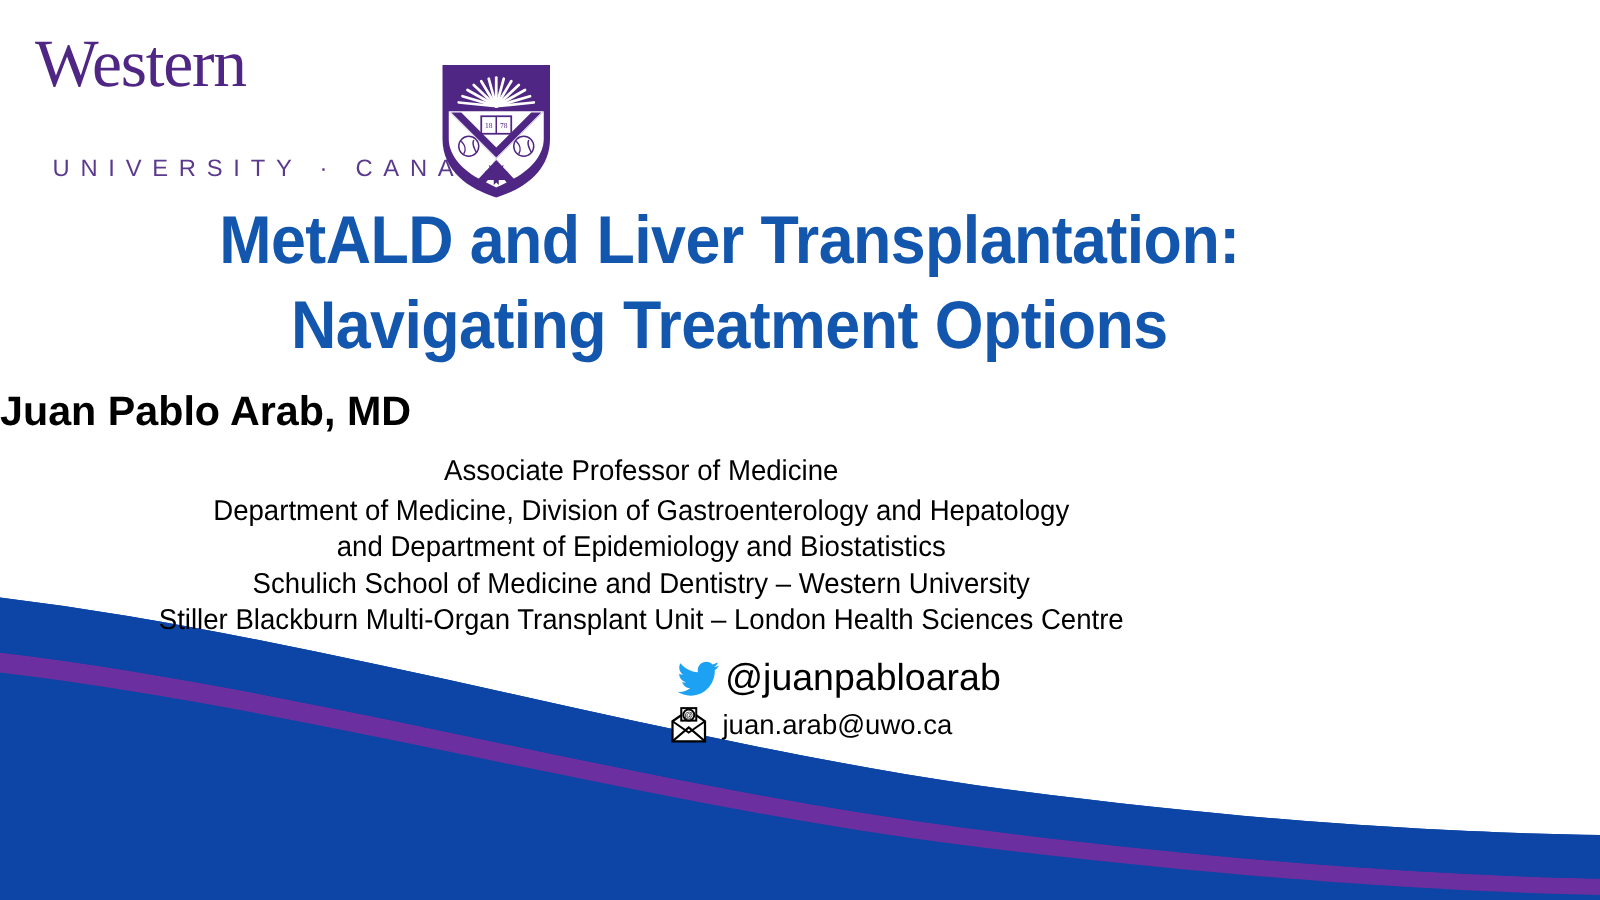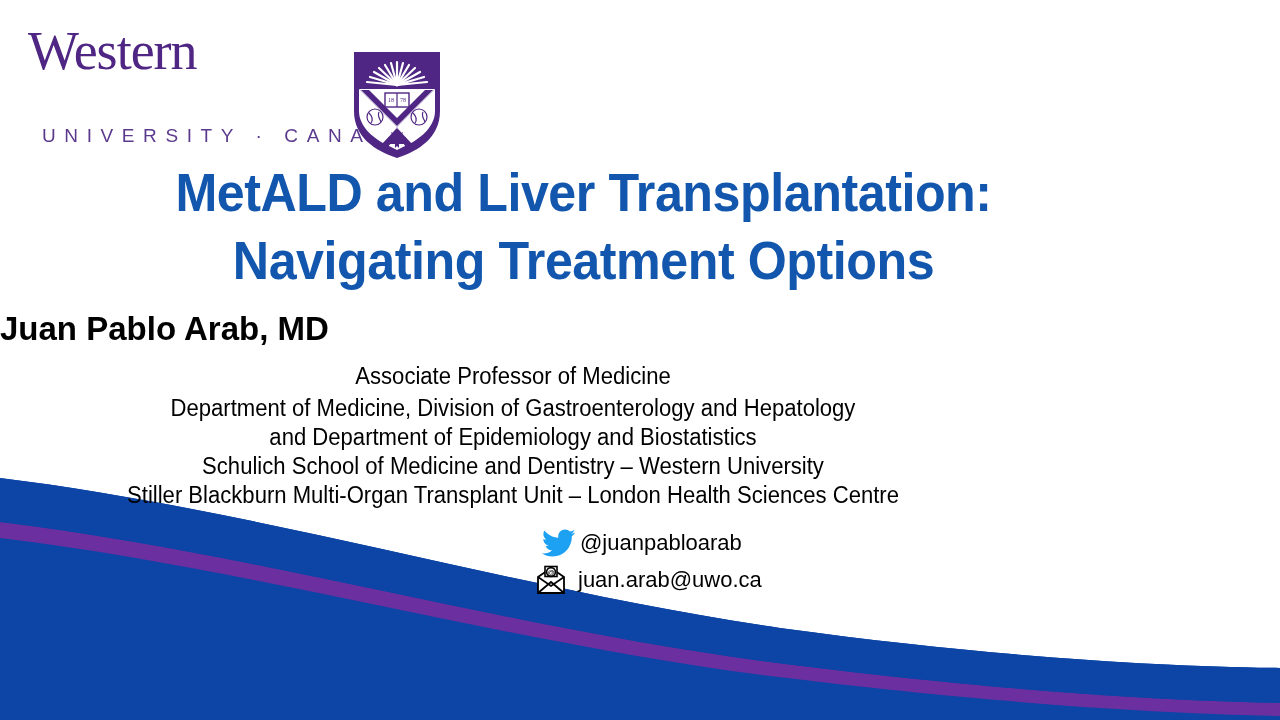--- a/index.html
+++ b/index.html
@@ -156,21 +156,21 @@
     height: 36px;
   }
   .contact-icon {
     width: 42px;
     display: flex;
     align-items: center;
     justify-content: center;
     flex: none;
   }
   .contact-text {
-    font-size: 22px;
+    font-size: 30px;
     color: #000000;
     line-height: 26px;
     white-space: nowrap;
   }
   .contact-text.email {
     text-underline-offset: 3px;
     font-size: 22px;
     margin-left: 6px;
   }
 </style>

